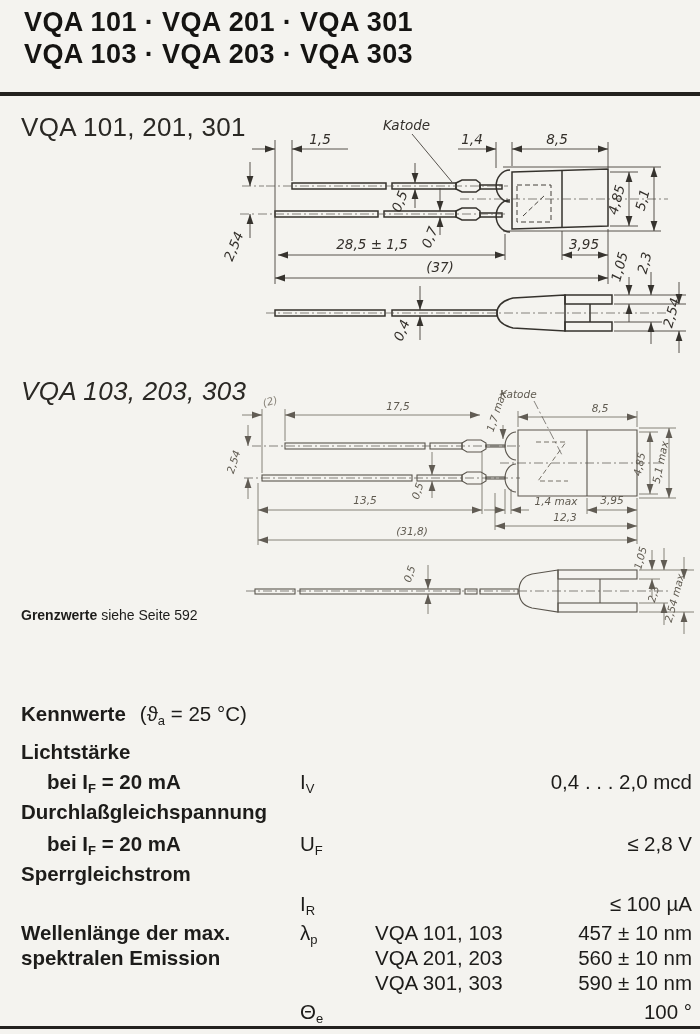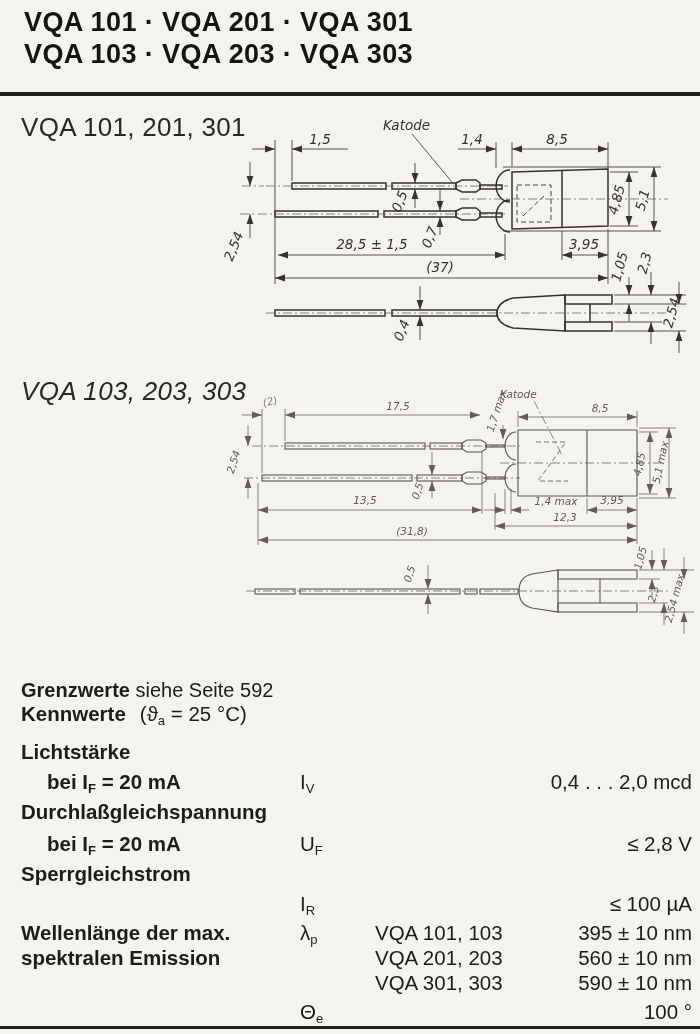--- a/index.html
+++ b/index.html
@@ -7,21 +7,21 @@
         font-family:"Liberation Sans",sans-serif;color:#1d1c1a;overflow:hidden;}
   .abs{position:absolute;}
   .title{left:24px;top:6px;font-size:27px;font-weight:bold;letter-spacing:.4px;
          line-height:32px;color:#151412;}
   .rule{left:0;width:700px;background:#23211e;}
   .rule-top{top:92px;height:4px;}
   .rule-bottom{top:1026px;height:3px;}
   .seclabel{left:21px;font-size:26px;color:#2a2824;letter-spacing:.3px;}
   .s1{top:112px;}
   .s2{top:376px;font-style:italic;}
-  .grenz{top:679px;left:21px;font-size:20px;}
+  .grenz{top:607px;left:21px;font-size:14px;}
   .b{font-weight:bold;}
   .kh{top:702px;left:21px;font-size:20.5px;}
   .kh .cond{margin-left:14px;font-weight:normal;}
   .trow{font-size:20.5px;white-space:nowrap;}
   .r-group{left:21px;font-weight:bold;}
   .r-cond{left:47px;font-weight:bold;}
   .r-sym{left:300px;}
   .r-type{left:375px;}
   .r-val{right:8px;text-align:center;}
   sub{font-size:13px;vertical-align:-4px;}
@@ -319,21 +319,21 @@
   <div class="abs trow r-val" style="top:832px">≤ 2,8 V</div>
 
   <div class="abs trow r-group" style="top:862px">Sperrgleichstrom</div>
   <div class="abs trow r-sym" style="top:892px"><span>I</span><sub>R</sub></div>
   <div class="abs trow r-val" style="top:892px">≤ 100 µA</div>
 
   <div class="abs trow r-group" style="top:921px">Wellenlänge der max.</div>
   <div class="abs trow r-group" style="top:946px">spektralen Emission</div>
   <div class="abs trow r-sym" style="top:921px"><span>λ</span><sub>p</sub></div>
   <div class="abs trow r-type" style="top:921px">VQA 101, 103</div>
-  <div class="abs trow r-val" style="top:921px">395 ± 10 nm</div>
+  <div class="abs trow r-val" style="top:921px">457 ± 10 nm</div>
   <div class="abs trow r-type" style="top:946px">VQA 201, 203</div>
   <div class="abs trow r-val" style="top:946px">560 ± 10 nm</div>
   <div class="abs trow r-type" style="top:971px">VQA 301, 303</div>
   <div class="abs trow r-val" style="top:971px">590 ± 10 nm</div>
 
   <div class="abs trow r-sym" style="top:1000px"><span>Θ</span><sub>e</sub></div>
   <div class="abs trow r-val" style="top:1000px">100 °</div>
 
   <div class="abs rule rule-bottom"></div>
 </div>

